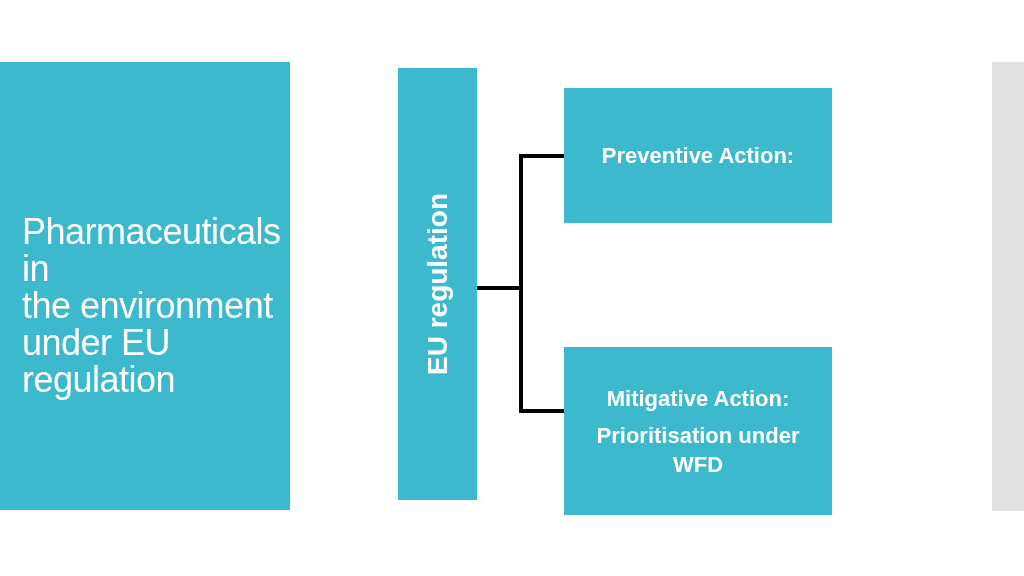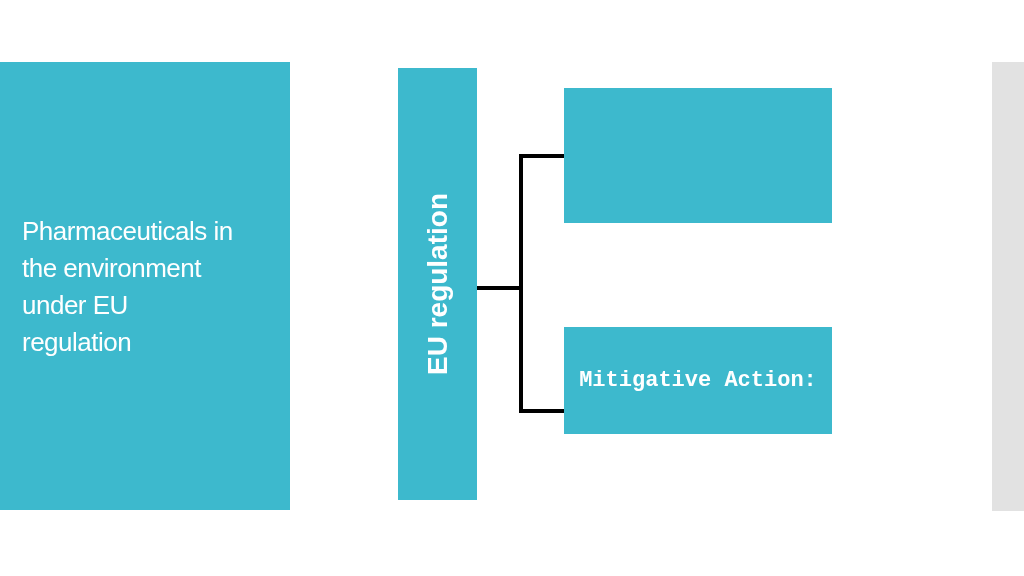--- a/index.html
+++ b/index.html
@@ -17,21 +17,21 @@
     font-family:"Liberation Sans", sans-serif;
   }
   
   .left-panel{
     position:absolute;left:0;top:62px;width:290px;height:448px;
     background:var(--teal);
   }
   .slide-title{
     position:absolute;left:22px;top:151px;width:268px;
     color:var(--text);
-    font-size:26px;line-height:37px;font-weight:300;
+    font-size:36px;line-height:37px;font-weight:300;
     letter-spacing:-0.5px;
     white-space:pre-line;
   }
   
   .root-bar{
     position:absolute;left:398px;top:68px;width:79px;height:432px;
     background:var(--teal);
   }
   .root-label{
     position:absolute;left:50%;top:50%;
@@ -50,21 +50,21 @@
   
   .branch-box{
     position:absolute;left:564px;width:268px;
     background:var(--teal);
     display:flex;flex-direction:column;justify-content:center;align-items:center;
     text-align:center;
     color:var(--text);
     font-weight:700;font-size:22px;line-height:29px;
   }
   .box-top{top:88px;height:135px;}
-  .box-bottom{top:327px;height:107px;font-family:Liberation Mono, monospace;}
+  .box-bottom{top:347px;height:168px;}
   .box-line{white-space:nowrap;}
   .box-heading{margin:0;}
   .box-body{margin:8px 0 0 0;white-space:pre-line;}
   
   .right-margin-bar{
     position:absolute;left:992px;top:62px;width:32px;height:449px;
     background:var(--gray);
   }
 </style>
 </head>
@@ -82,21 +82,24 @@
   <div class="root-bar">
     <div class="root-label">EU regulation</div>
   </div>
 
   <div class="cline stub"></div>
   <div class="cline vert"></div>
   <div class="cline arm-top"></div>
   <div class="cline arm-bottom"></div>
 
   <div class="branch-box box-top">
+    <div class="box-line">Preventive Action:</div>
   </div>
 
   <div class="branch-box box-bottom">
     <div class="box-heading box-line">Mitigative Action:</div>
+    <div class="box-body">Prioritisation under
+WFD</div>
   </div>
 
   <div class="right-margin-bar"></div>
 
 </div>
 
 </body></html>

